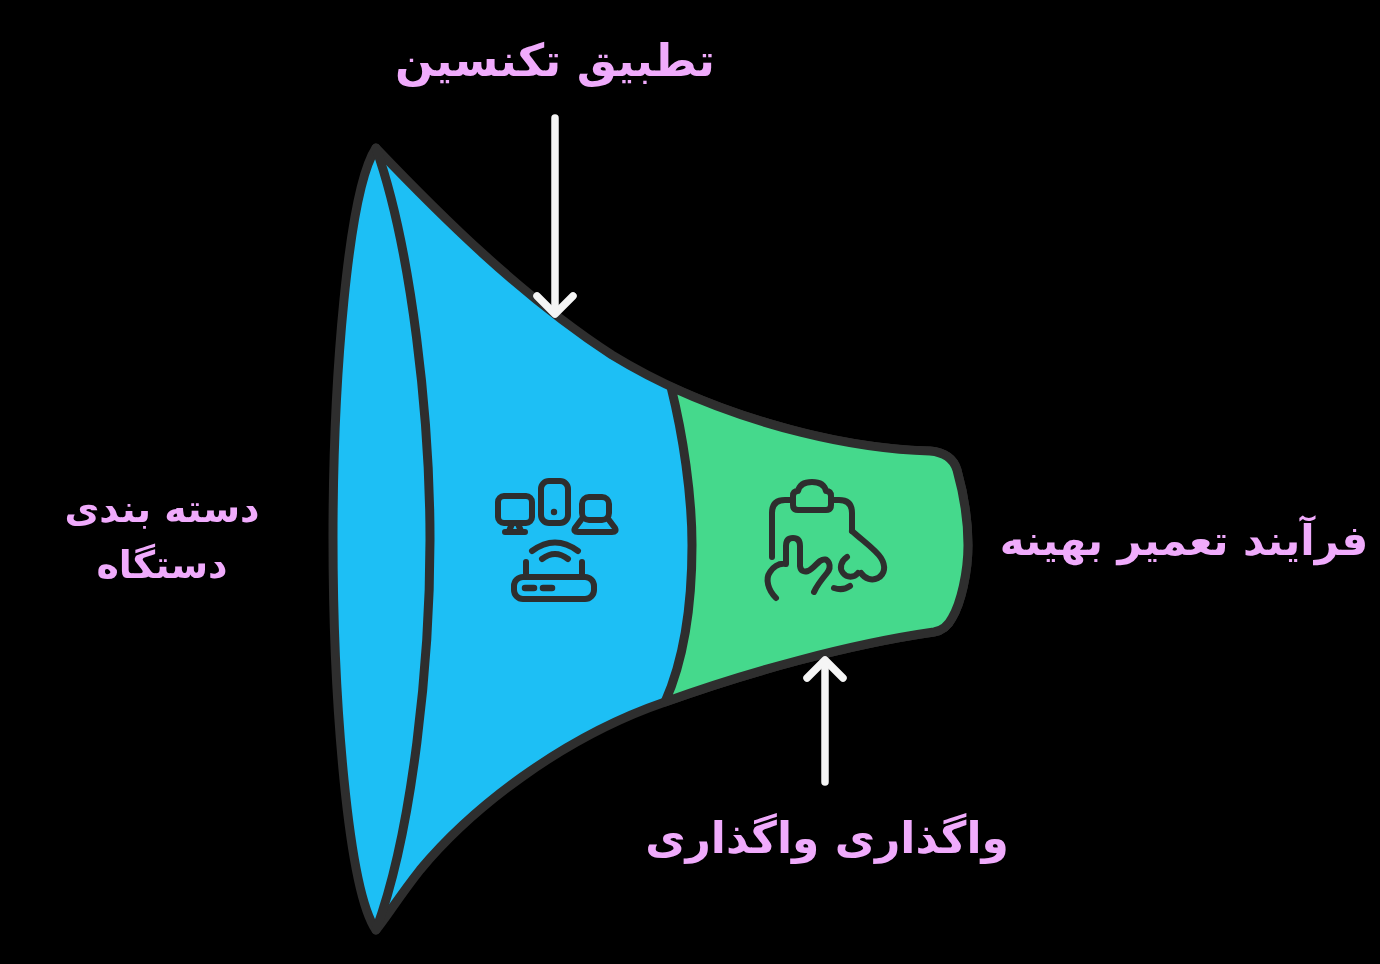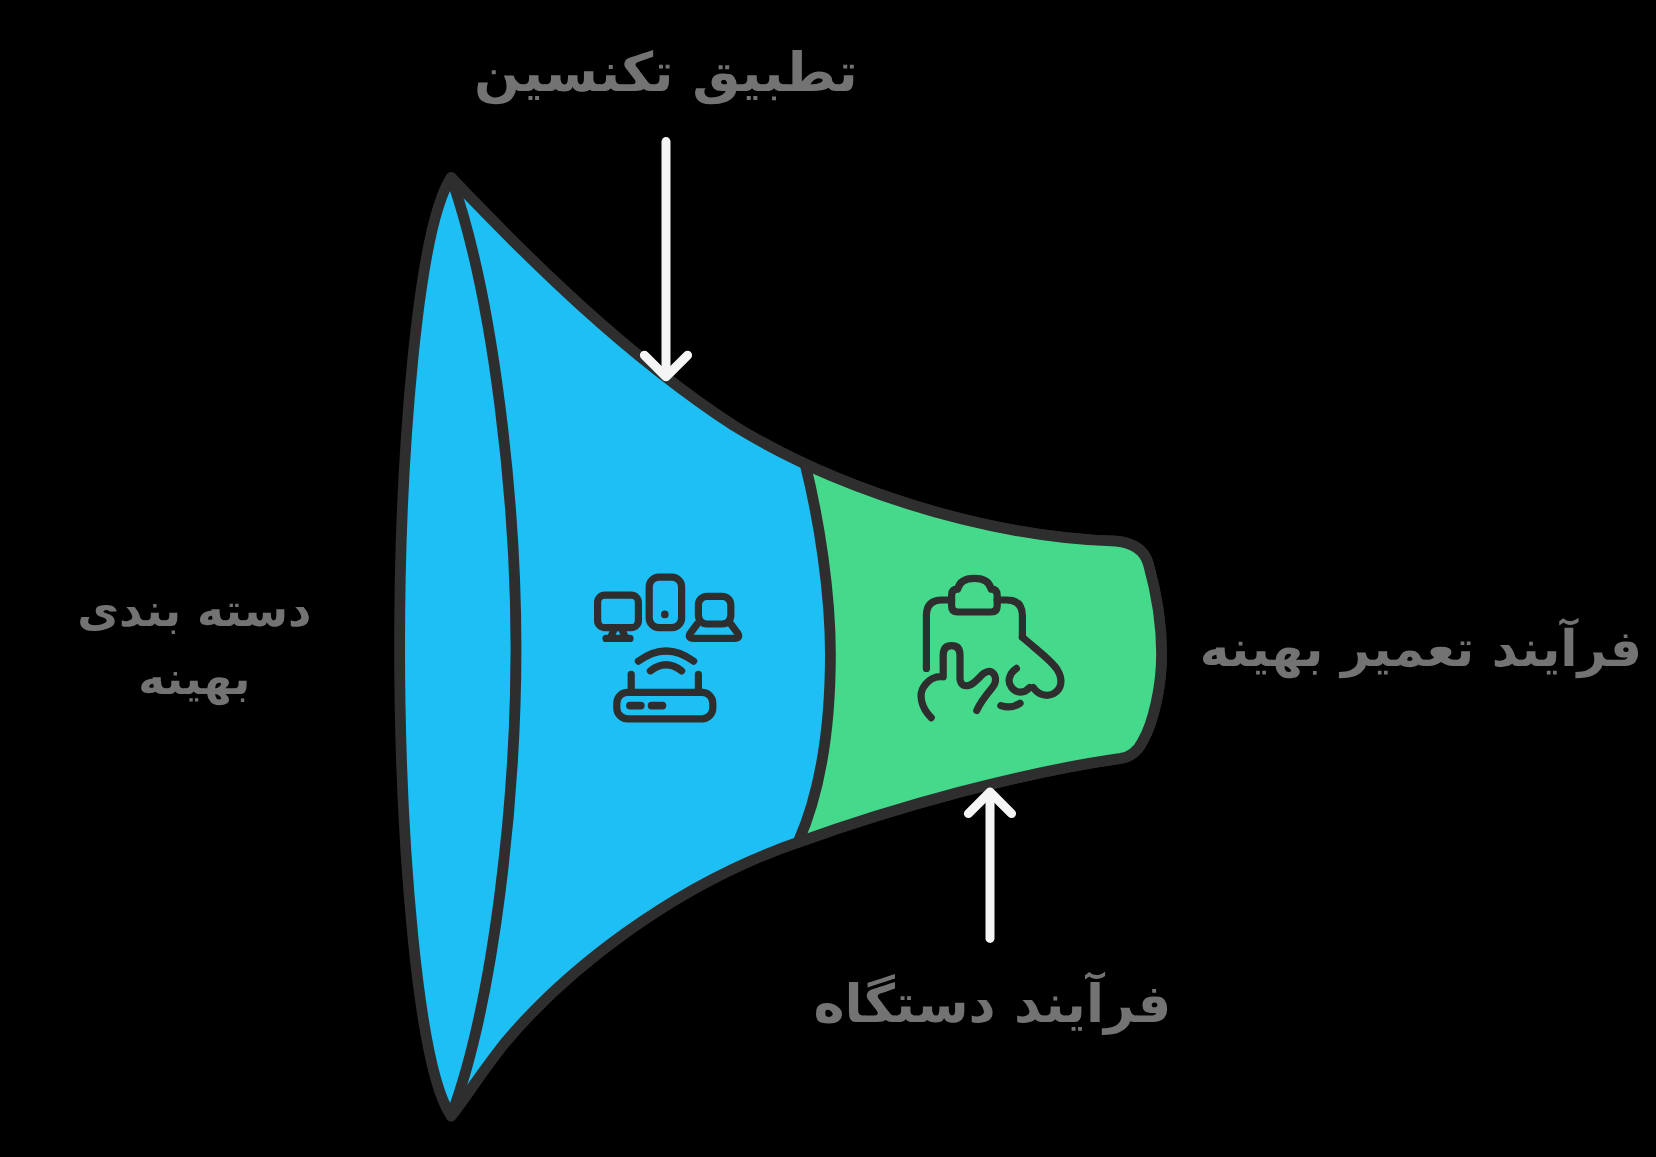--- a/index.html
+++ b/index.html
@@ -15,21 +15,21 @@
     overflow: hidden;
     font-family: "DejaVu Sans", sans-serif;
   }
   .stage svg {
     position: absolute;
     inset: 0;
     display: block;
   }
   .label {
     position: absolute;
-    color: #737373;
+    color: #f0abfc;
     font-weight: bold;
     direction: rtl;
     text-align: center;
     letter-spacing: 0;
     line-height: 1.25;
     user-select: none;
   }
   .label-top    { left: 355px; top: 33px;  width: 400px; font-size: 45px; }
   .label-left   { left: 12px;  top: 481px; width: 300px; font-size: 38px; line-height: 56px; }
   .label-right  { left: 984px; top: 515px; width: 400px; font-size: 42px; }
@@ -111,19 +111,19 @@
     <g fill="none" stroke="#f5f5f5" stroke-width="7.5" stroke-linecap="round" stroke-linejoin="round">
       <path d="M 825,782 L 825,662"></path>
       <path d="M 807,678 L 825,660 L 843,678"></path>
     </g>
   </svg>
 
   <div class="label label-top">تطبیق تکنسین</div>
 
   <div class="label label-left">
     <div>دسته بندی</div>
-    <div>بهینه</div>
+    <div>دستگاه</div>
   </div>
 
   <div class="label label-right">فرآیند تعمیر بهینه</div>
 
-  <div class="label label-bottom">فرآیند دستگاه</div>
+  <div class="label label-bottom">واگذاری واگذاری</div>
 </div>
 
 </body></html>

